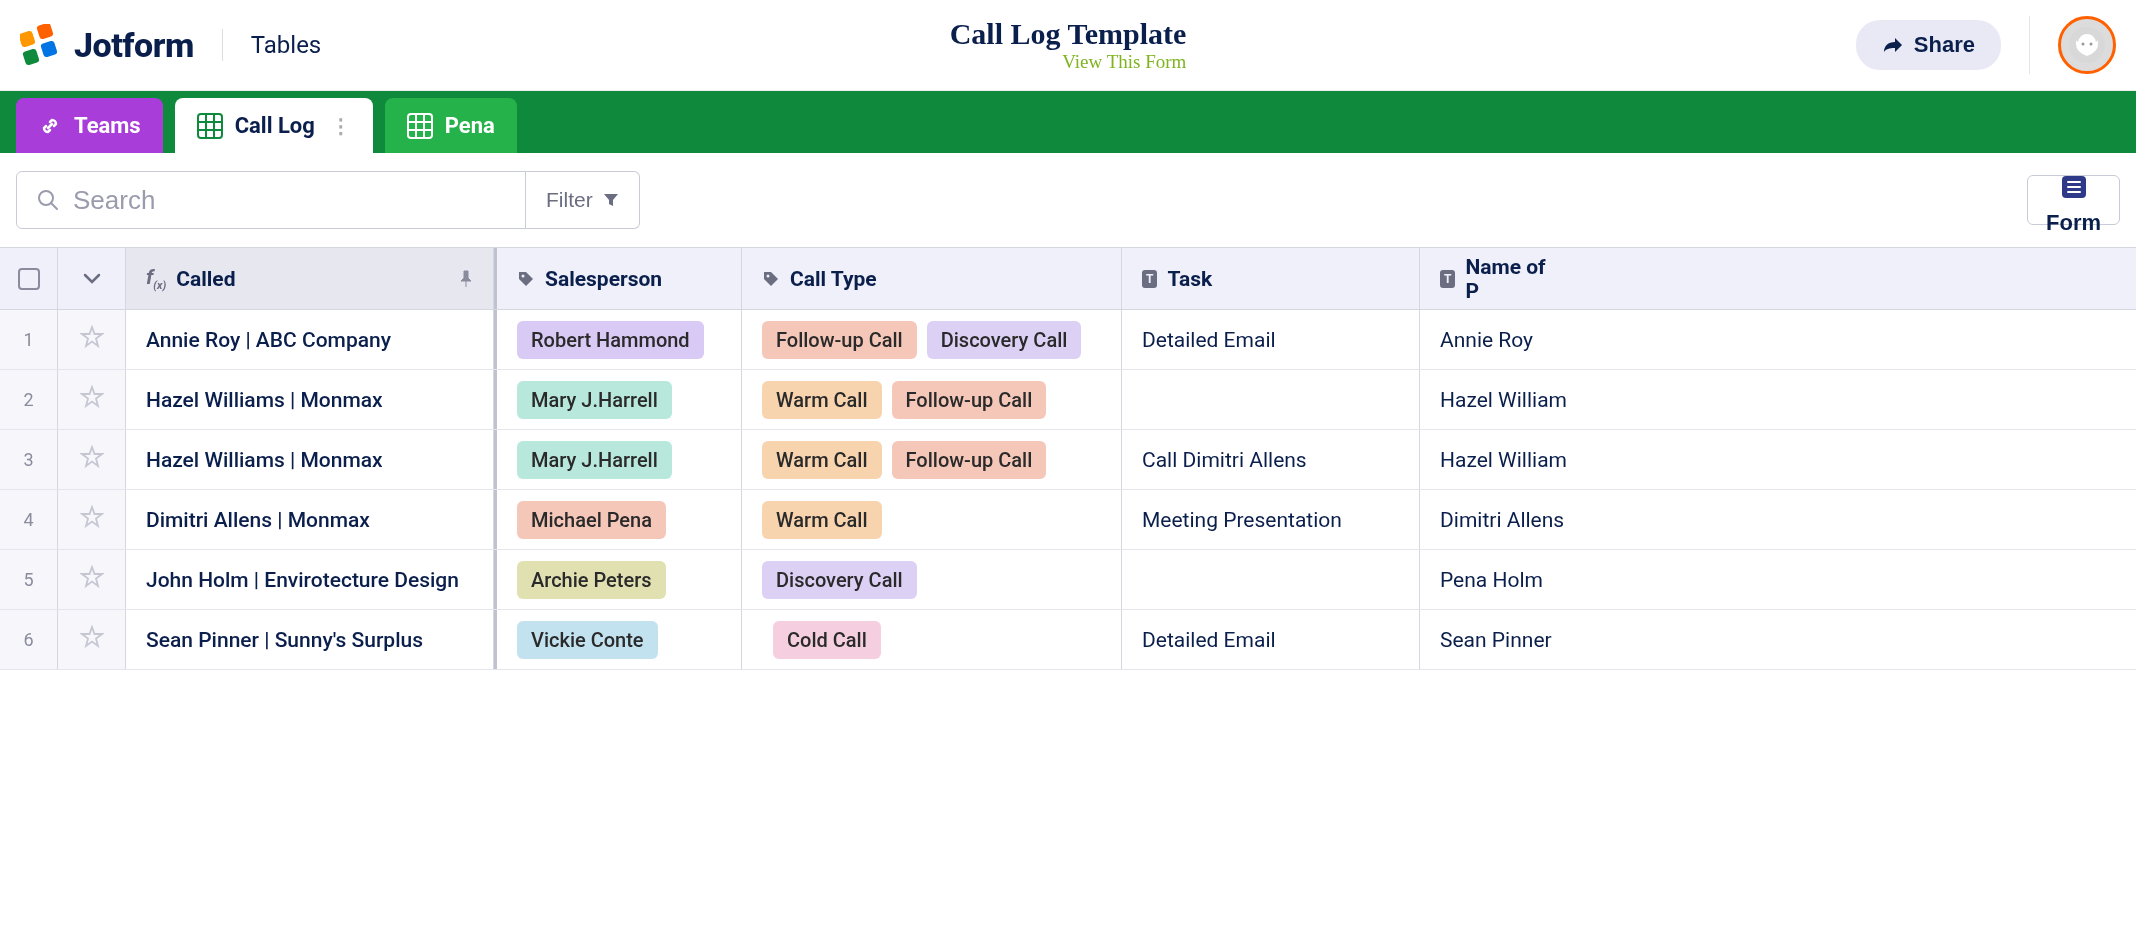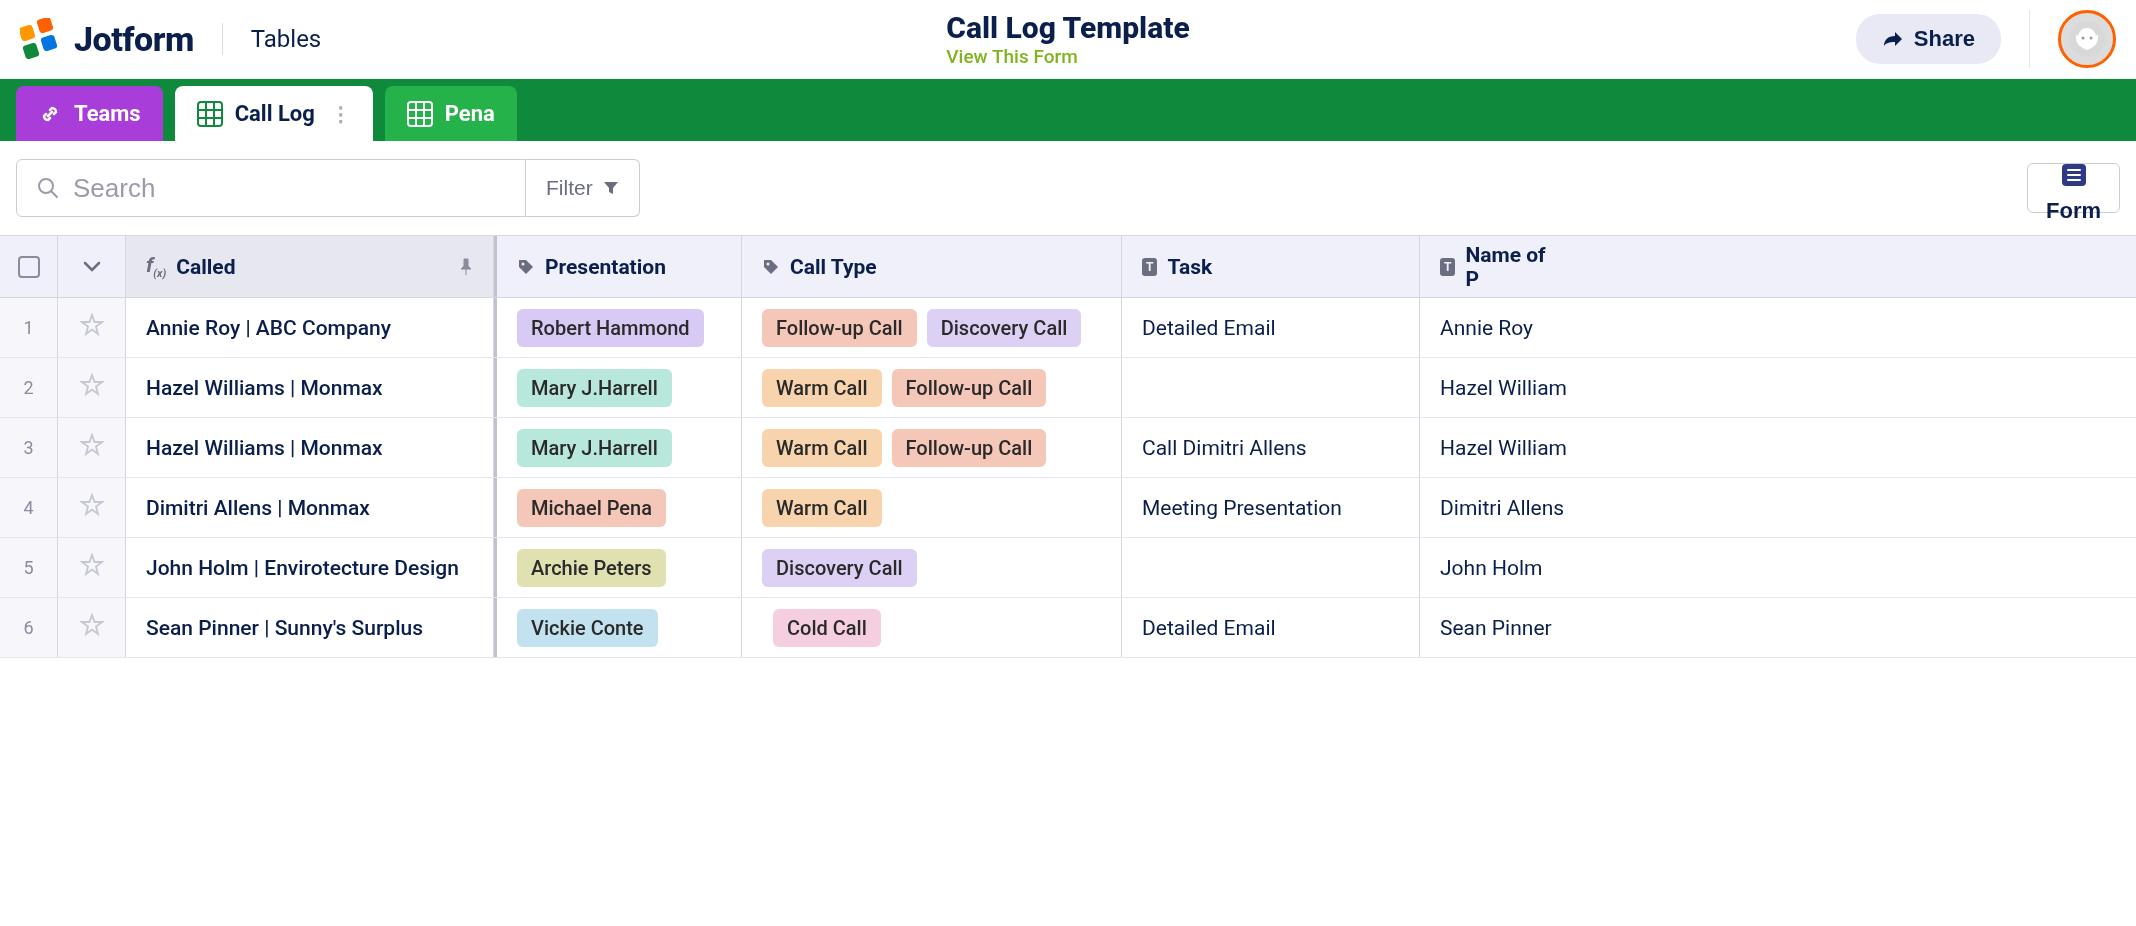--- a/index.html
+++ b/index.html
@@ -1,27 +1,27 @@
 <!DOCTYPE html>
 <html><head>
 <meta charset="utf-8">
 <style>
 * { box-sizing: border-box; margin: 0; padding: 0; }
 body { font-family: -apple-system, BlinkMacSystemFont, 'Segoe UI', Roboto, Helvetica, Arial, sans-serif; background: #fff; overflow: hidden; }
 
 
-.header { display: flex; align-items: center; height: 79px; padding: 0 20px; border-bottom: 1px solid #eee; }
+.header { display: flex; align-items: center; height: 91px; padding: 0 20px; border-bottom: 1px solid #eee; }
 .logo-area { display: flex; align-items: center; gap: 18px; }
 .logo { display: flex; align-items: center; gap: 12px; }
 .logo-mark { width: 42px; height: 42px; position: relative; }
 .logo-text { font-size: 34px; font-weight: 800; color: #0b1f4d; letter-spacing: -0.5px; }
 .divider-v { width: 1px; height: 32px; background: #ddd; margin: 0 10px; }
 .product-label { font-size: 24px; color: #0b1f4d; font-weight: 400; }
 
-.title-block { position: absolute; left: 50%; transform: translateX(-50%); text-align: left; }
+.title-block { position: absolute; left: 50%; transform: translateX(-50%); text-align: right; font-family: Liberation Serif, serif; }
 .title-main { font-size: 30px; font-weight: 800; color: #0b1f4d; }
 .title-link { font-size: 19px; color: #7fb41f; font-weight: 500; cursor: pointer; }
 
 .header-right { margin-left: auto; display: flex; align-items: center; gap: 28px; }
 .share-btn { display: flex; align-items: center; gap: 10px; background: #e8e9f5; border: none; border-radius: 24px; padding: 12px 26px; font-size: 22px; font-weight: 700; color: #0b1f4d; cursor: pointer; }
 .avatar-wrap { border-left: 1px solid #e5e5e5; padding-left: 28px; }
 .avatar { width: 58px; height: 58px; border-radius: 50%; border: 3px solid #ff6100; background: #dcdcdc; display: flex; align-items: center; justify-content: center; }
 
 
 .tabs-bar { background: #0f8a3c; height: 62px; display: flex; align-items: flex-end; padding: 0 16px; gap: 12px; }
@@ -203,21 +203,21 @@
       <span>Called</span>
       <svg class="pin" width="14" height="18" viewBox="0 0 14 18">
           <path d="M5 1 L9 1 L9 8 L12 11 L2 11 L5 8 Z M7 11 L7 17" fill="#8a8c9e" stroke="#8a8c9e" stroke-width="1"></path>
         </svg>
     </div>
     <div class="th col-sales">
       <svg class="col-icon" width="18" height="18" viewBox="0 0 18 18">
           <path d="M2 2 L9 2 L16 9 L9 16 L2 9 Z" fill="#6b6d80"></path>
           <circle cx="6" cy="6" r="1.5" fill="#eff0f9"></circle>
         </svg>
-      <span>Presentation</span>
+      <span>Salesperson</span>
     </div>
     <div class="th col-calltype">
       <svg class="col-icon" width="18" height="18" viewBox="0 0 18 18">
           <path d="M2 2 L9 2 L16 9 L9 16 L2 9 Z" fill="#6b6d80"></path>
           <circle cx="6" cy="6" r="1.5" fill="#eff0f9"></circle>
         </svg>
       <span>Call Type</span>
     </div>
     <div class="th col-task">
       <span class="col-icon" style="background:#6b6d80;color:#eff0f9;font-size:12px;font-weight:700;padding:2px 4px;border-radius:3px;">T</span>
@@ -308,21 +308,21 @@
             </svg></span>
         </div>
         <div class="td td-called">John Holm | Envirotecture Design</div>
         <div class="td td-sales">
           <span class="tag tag-olive">Archie Peters</span>
         </div>
         <div class="td td-calltype">
           <span class="tag tag-lav">Discovery Call</span>
         </div>
         <div class="td td-task"></div>
-        <div class="td td-name">John Holm</div>
+        <div class="td td-name">Pena Holm</div>
       </div>
       <div class="table-row">
         <div class="td td-num">6</div>
         <div class="td td-star">
           <span class="star-icon"><svg width="24" height="24" viewBox="0 0 24 24" fill="none">
               <path d="M12 2 L14.5 9 L22 9 L16 13.5 L18 21 L12 16.5 L6 21 L8 13.5 L2 9 L9.5 9 Z" stroke="#c5c7d2" stroke-width="1.8" fill="none"></path>
             </svg></span>
         </div>
         <div class="td td-called">Sean Pinner | Sunny's Surplus</div>
         <div class="td td-sales">

